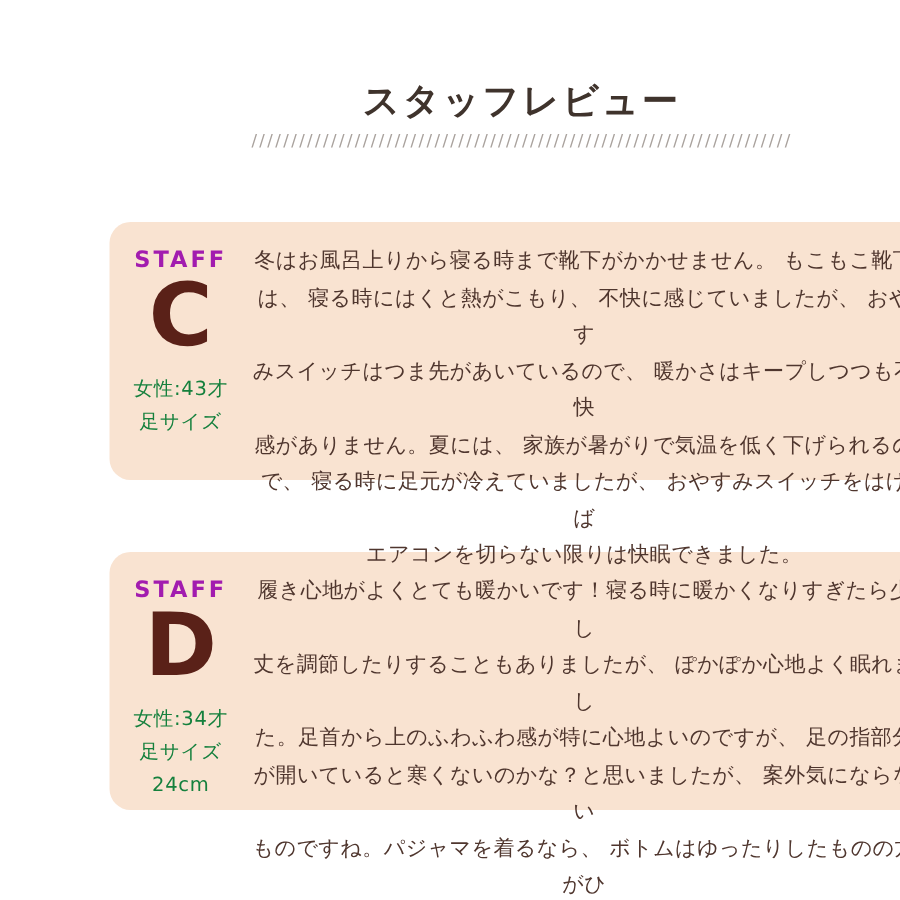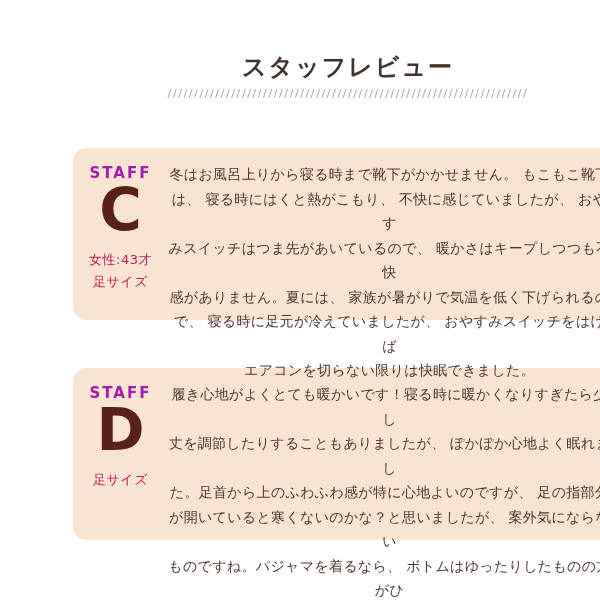--- a/index.html
+++ b/index.html
@@ -57,21 +57,21 @@
   }
   .staff-initial {
     font-size: 58px;
     font-weight: bold;
     color: #5a2118;
     line-height: 54px;
   }
   .staff-meta {
     margin-top: 12px;
     font-size: 13px;
-    color: #be185d;
+    color: #15803d;
     line-height: 22px;
     letter-spacing: 0.5px;
   }
   .staff-meta div { white-space: nowrap; }
 
   .review-text {
     flex: 1 1 auto;
     padding: 14px 12px 0 0;
     font-size: 14px;
     line-height: 24.5px;
@@ -106,21 +106,23 @@
 感がありません。夏には、 家族が暑がりで気温を低く下げられるの
 で、 寝る時に足元が冷えていましたが、 おやすみスイッチをはけば
 エアコンを切らない限りは快眠できました。</p>
   </article>
 
   <article class="review-card second">
     <div class="staff-col">
       <div class="staff-label">STAFF</div>
       <div class="staff-initial">D</div>
       <div class="staff-meta">
+        <div>女性:34才</div>
         <div>足サイズ</div>
+        <div>24cm</div>
       </div>
     </div>
     <p class="review-text">履き心地がよくとても暖かいです！寝る時に暖かくなりすぎたら少し
 丈を調節したりすることもありましたが、 ぽかぽか心地よく眠れまし
 た。足首から上のふわふわ感が特に心地よいのですが、 足の指部分
 が開いていると寒くないのかな？と思いましたが、 案外気にならない
 ものですね。パジャマを着るなら、 ボトムはゆったりしたものの方がひ
 ざ下まですっぽりはきやすいと思います。</p>
   </article>
 

